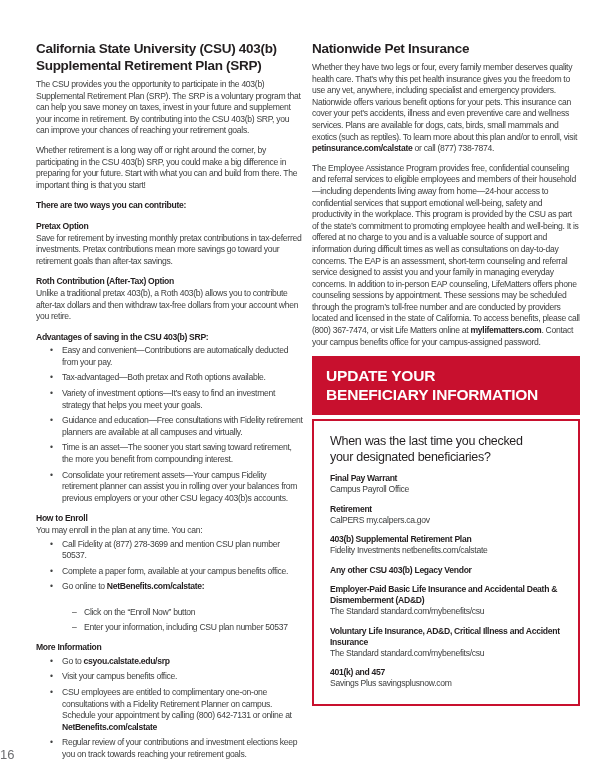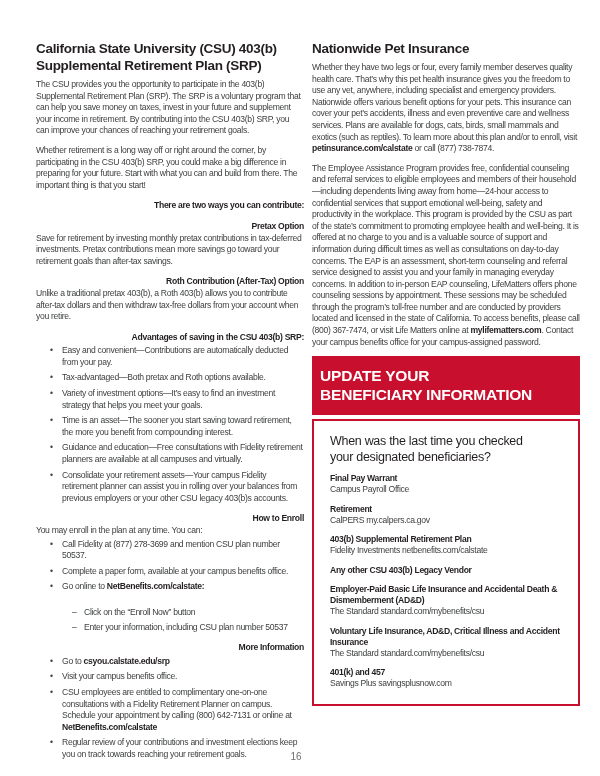--- a/index.html
+++ b/index.html
@@ -40,21 +40,20 @@
   }
   h1.mt { margin-top: 12px; }
 
   .runin {
     font-size: 8.6px;
     line-height: 11.6px;
     letter-spacing: -0.3px;
     font-weight: 700;
     color: #231f20;
     margin-top: 9px;
-    text-align: right;
   }
   .runin.solo { margin-bottom: 0; }
 
   b.inline-bold { font-weight: 700; color: #231f20; letter-spacing: -0.3px; }
 
   ul.bullets { list-style: none; margin: 2px 0 4px 0; }
   ul.bullets > li {
     position: relative;
     padding-left: 26px;
     margin-bottom: 4px;
@@ -74,21 +73,21 @@
   ul.dashes > li::before {
     content: "–";
     position: absolute;
     left { left: 10px; }
     left: 10px; top: 0;
     color: #3f4040;
   }
 
   .banner {
     background: #C8102E;
-    padding: 10px 17px 11px 8px;
+    padding: 10px 17px 11px 14px;
   }
   .banner-title {
     font-size: 15.5px;
     line-height: 19px;
     font-weight: 700;
     letter-spacing: -0.2px;
     color: #ffffff;
     white-space: pre-line;
   }
   .bene-box {
@@ -111,22 +110,22 @@
     font-size: 8.6px;
     line-height: 11px;
     letter-spacing: -0.3px;
     font-weight: 700;
     color: #231f20;
   }
   .page-num {
     position: absolute;
     left: 0; right: 8px;
     bottom: 14px;
-    text-align: center;
-    font-size: 10px;
+    text-align: left;
+    font-size: 13px;
     color: #6d6e71;
   }
 </style>
 </head>
 <body>
 
 <div class="page">
   <div class="cols">
 
     <div class="col-left">
@@ -141,22 +140,22 @@
       <p class="body-txt">Save for retirement by investing monthly pretax contributions in tax-deferred investments. Pretax contributions mean more savings go toward your retirement goals than after-tax savings.</p>
 
       <div class="runin">Roth Contribution (After-Tax) Option</div>
       <p class="body-txt">Unlike a traditional pretax 403(b), a Roth 403(b) allows you to contribute after-tax dollars and then withdraw tax-free dollars from your account when you retire.</p>
 
       <div class="runin">Advantages of saving in the CSU 403(b) SRP:</div>
       <ul class="bullets">
         <li>Easy and convenient—Contributions are automatically deducted from your pay.</li>
         <li>Tax-advantaged—Both pretax and Roth options available.</li>
         <li>Variety of investment options—It’s easy to find an investment strategy that helps you meet your goals.</li>
+        <li>Guidance and education—Free consultations with Fidelity retirement planners are available at all campuses and virtually.</li>
         <li>Time is an asset—The sooner you start saving toward retirement, the more you benefit from compounding interest.</li>
-        <li>Guidance and education—Free consultations with Fidelity retirement planners are available at all campuses and virtually.</li>
         <li>Consolidate your retirement assets—Your campus Fidelity retirement planner can assist you in rolling over your balances from previous employers or your other CSU legacy 403(b)s accounts.</li>
       </ul>
 
       <div class="runin">How to Enroll</div>
       <div class="body-txt">You may enroll in the plan at any time. You can:</div>
       <ul class="bullets">
         <li>Call Fidelity at (877) 278-3699 and mention CSU plan number 50537.</li>
         <li>Complete a paper form, available at your campus benefits office.</li>
         <li>
           <span>Go online to </span><b class="inline-bold">NetBenefits.com/calstate:</b>

